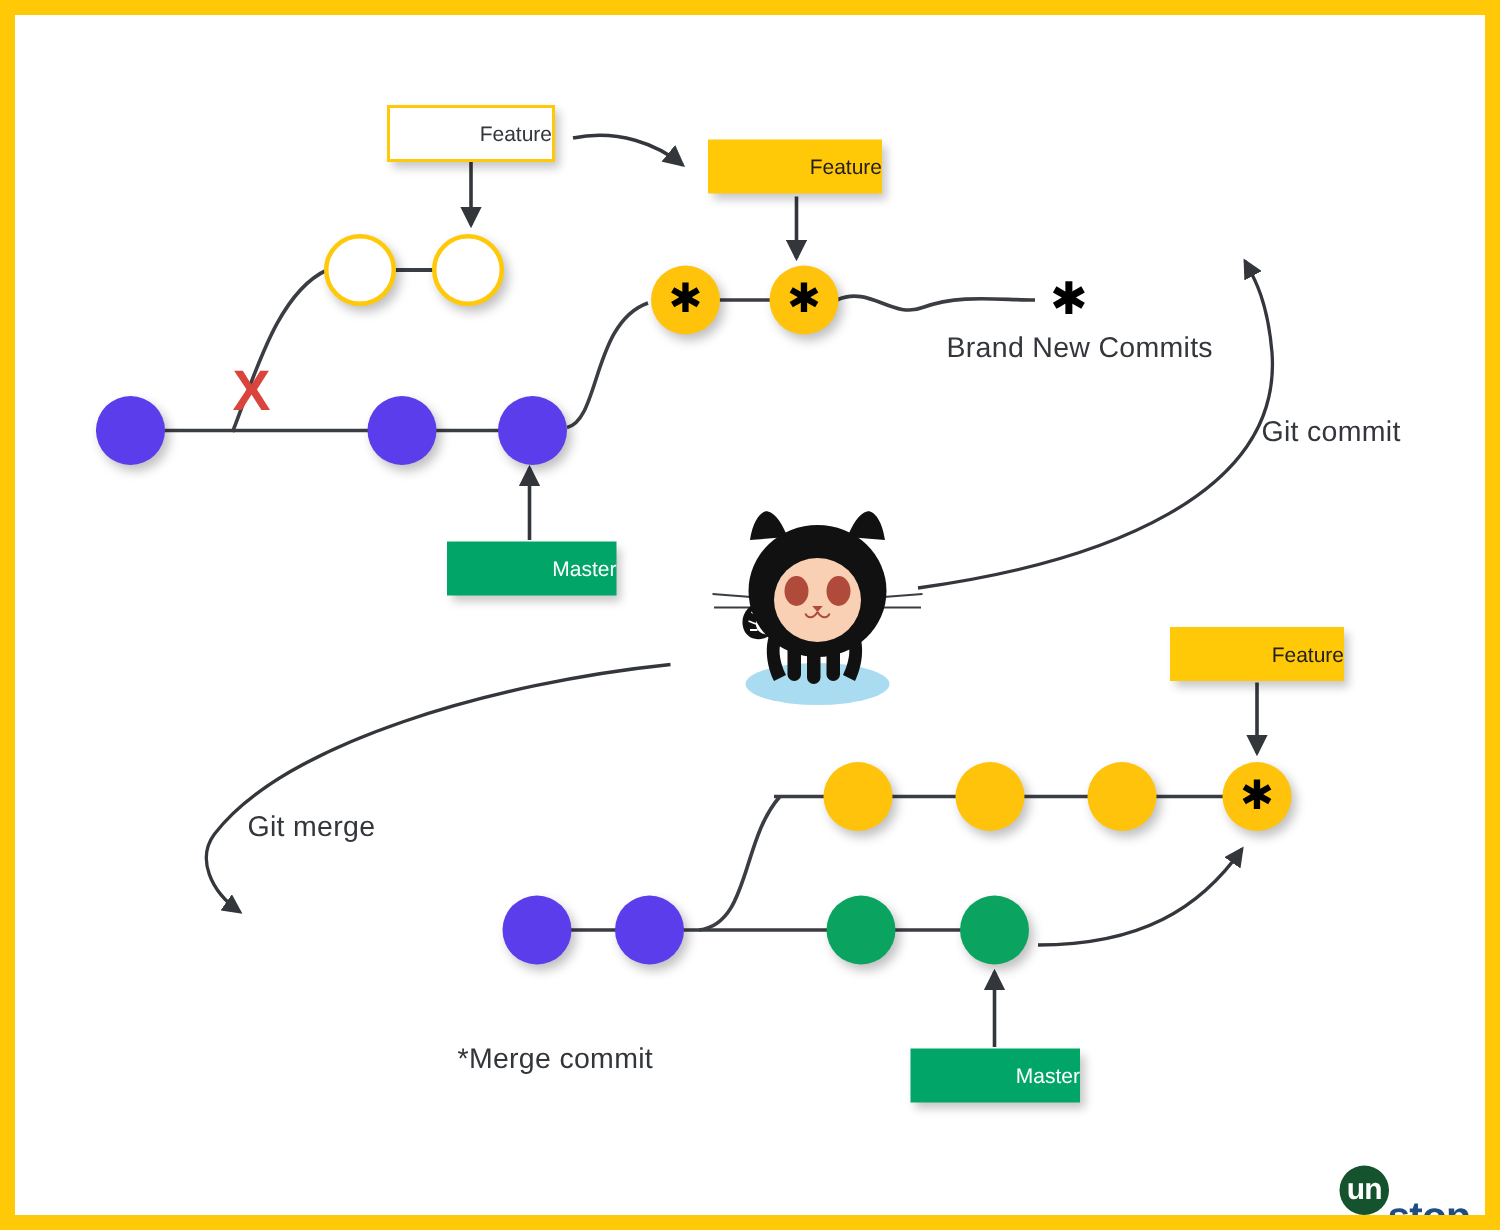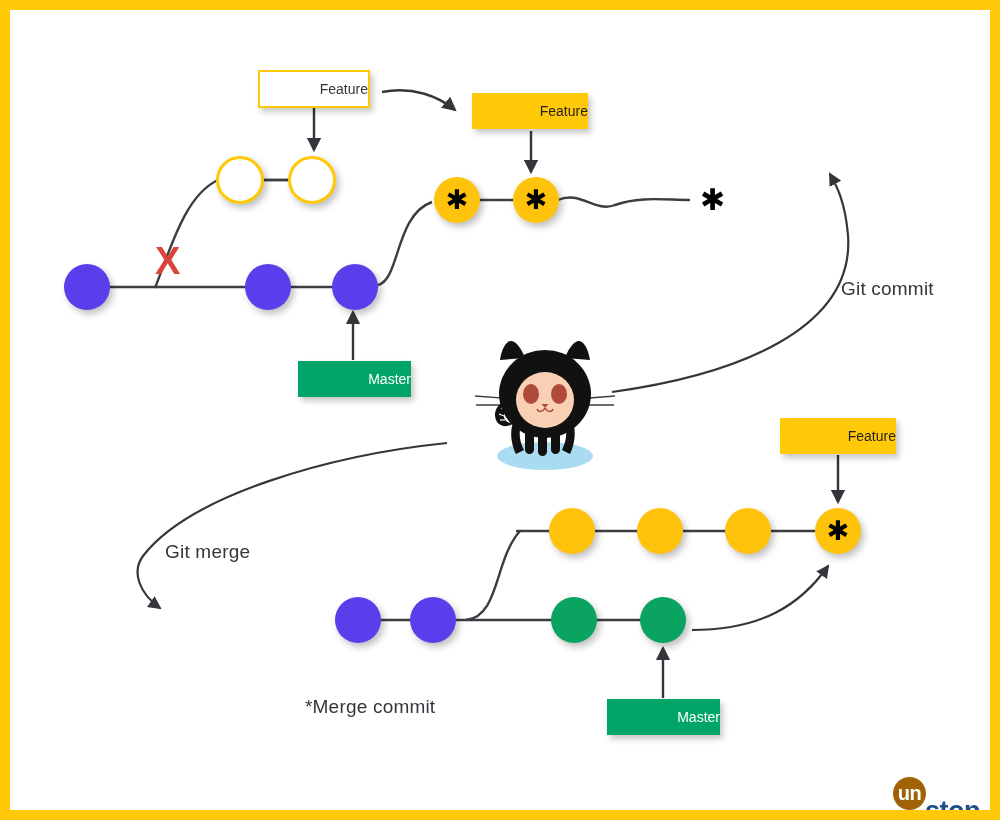--- a/index.html
+++ b/index.html
@@ -109,21 +109,21 @@
   #logo {
     position: absolute;
     display: flex;
     align-items: center;
     gap: 1px;
   }
   #logo .badge {
     width: 33px;
     height: 33px;
     border-radius: 50%;
-    background: #a16207;
+    background: #14532d;
     color: #ffffff;
     display: flex;
     align-items: center;
     justify-content: center;
     font-size: 20px;
     font-weight: 700;
     letter-spacing: -0.5px;
   }
   #logo .word {
     color: #1F4E87;
@@ -246,20 +246,21 @@
   <div class="node yellow" style="left:434px; top:177px; width:46px; height:46px;">
     <span class="star">✱</span>
   </div>
   <div class="node yellow" style="left:513px; top:177px; width:46px; height:46px;">
     <span class="star">✱</span>
   </div>
 
   <div class="loose-star" style="left:700px; top:185px;">
     <span>✱</span>
   </div>
+  <div class="lbl" style="left:631px; top:222px;">Brand New Commits</div>
 
   <div class="tag tag-master" style="left:298px; top:361px; width:113px; height:36px;">
     <span>Master</span>
   </div>
 
   <div class="lbl" style="left:841px; top:278px;">Git commit</div>
 
   <svg id="octocat" style="left:470px; top:338px;" width="150" height="135" viewBox="0 0 150 135">
 
     <ellipse cx="75" cy="118" rx="48" ry="14" fill="#A9DCF0"></ellipse>

